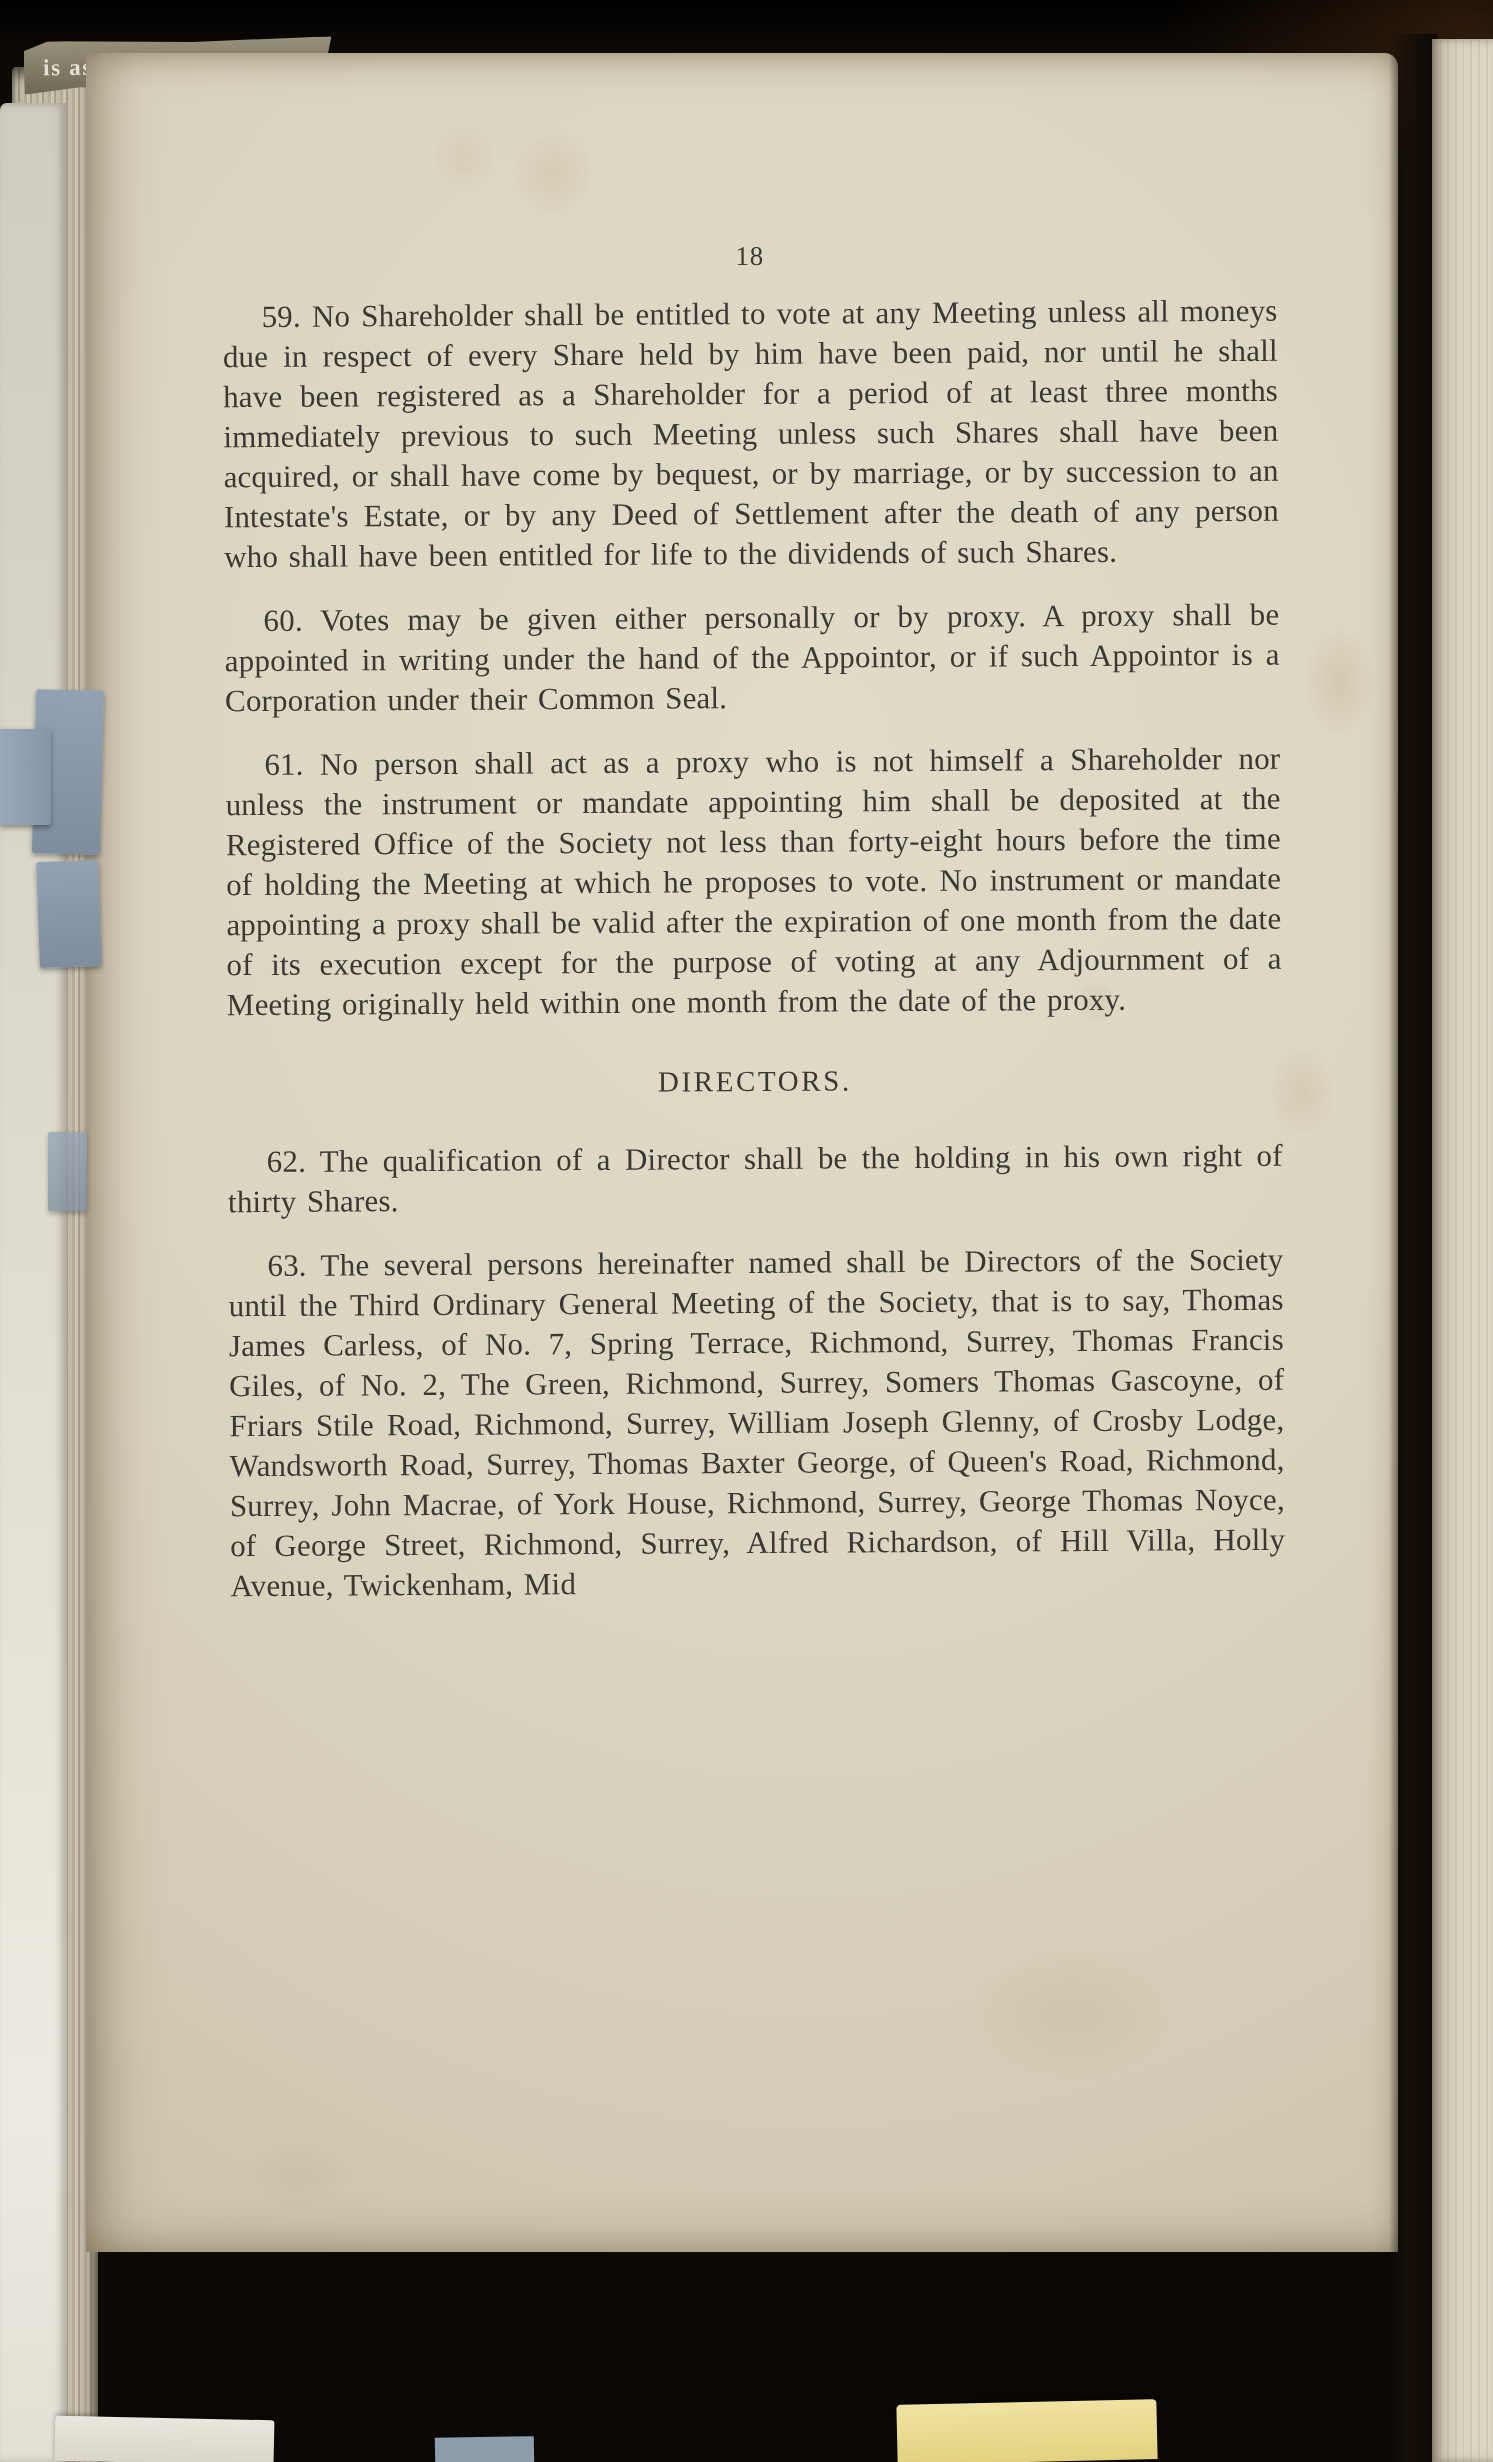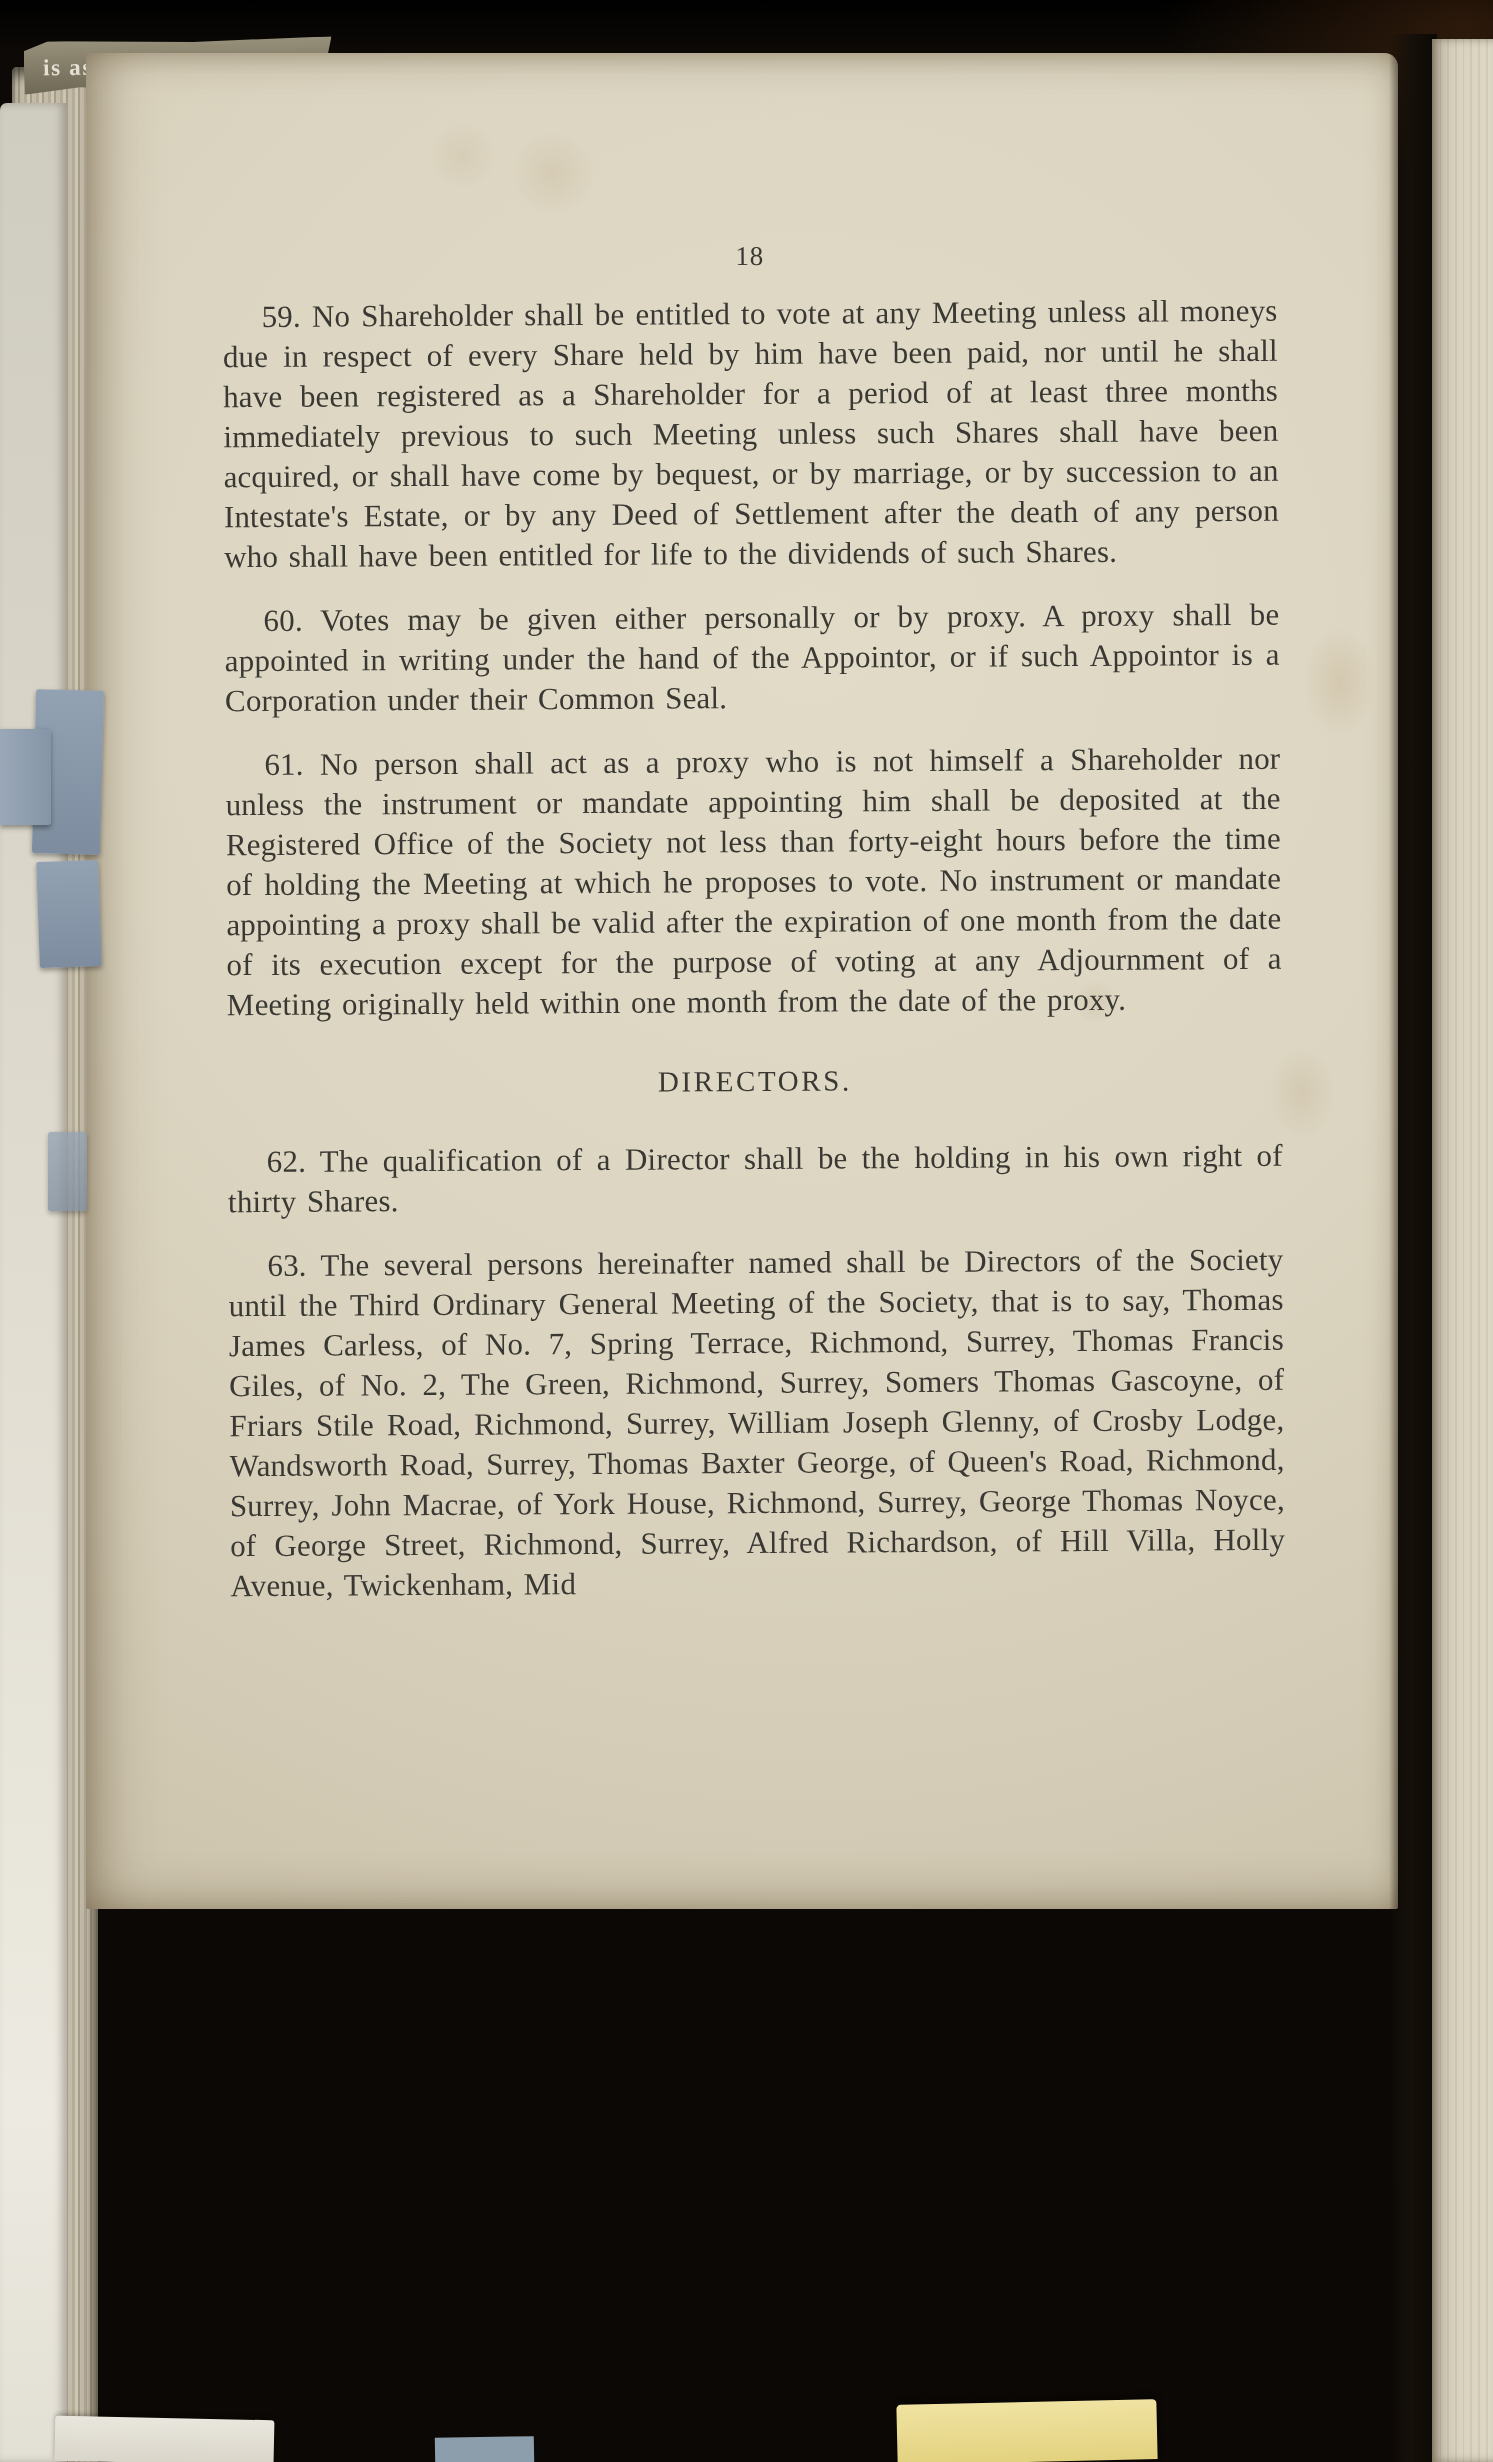--- a/index.html
+++ b/index.html
@@ -25,21 +25,21 @@
   }
   .under-sheet {
     position:absolute; left:0; top:103px; width:67px; height:2360px;
     background:linear-gradient(180deg,#cfccc0 0%,#ddd9cc 40%,#edeae1 85%,#e2dfd5 100%);
     box-shadow:inset -5.1px 0 8.6px rgba(70,60,45,.35);
     border-radius:6.8px 0 0 0;
   }
 
   
   .page {
-    position:absolute; left:86px; top:53px; width:1312px; height:1856px;
+    position:absolute; left:86px; top:53px; width:1312px; height:2199px;
     background:
       radial-gradient(ellipse 120% 85% at 55% 32%, #e1dbc8 0%, #dcd5c1 45%, #d4ccb6 72%, #c9c0a9 100%);
     border-radius:5.1px 13.7px 2.6px 2.6px;
     box-shadow:
       inset 31px 0 60px -22px rgba(90,72,45,.5),
       inset -8.6px 0 29px -10.3px rgba(105,88,58,.3),
       inset 0 -22px 51px -20.5px rgba(112,96,64,.35),
       inset 0 15.4px 34px -17px rgba(100,85,55,.35);
   }
   .stains {

